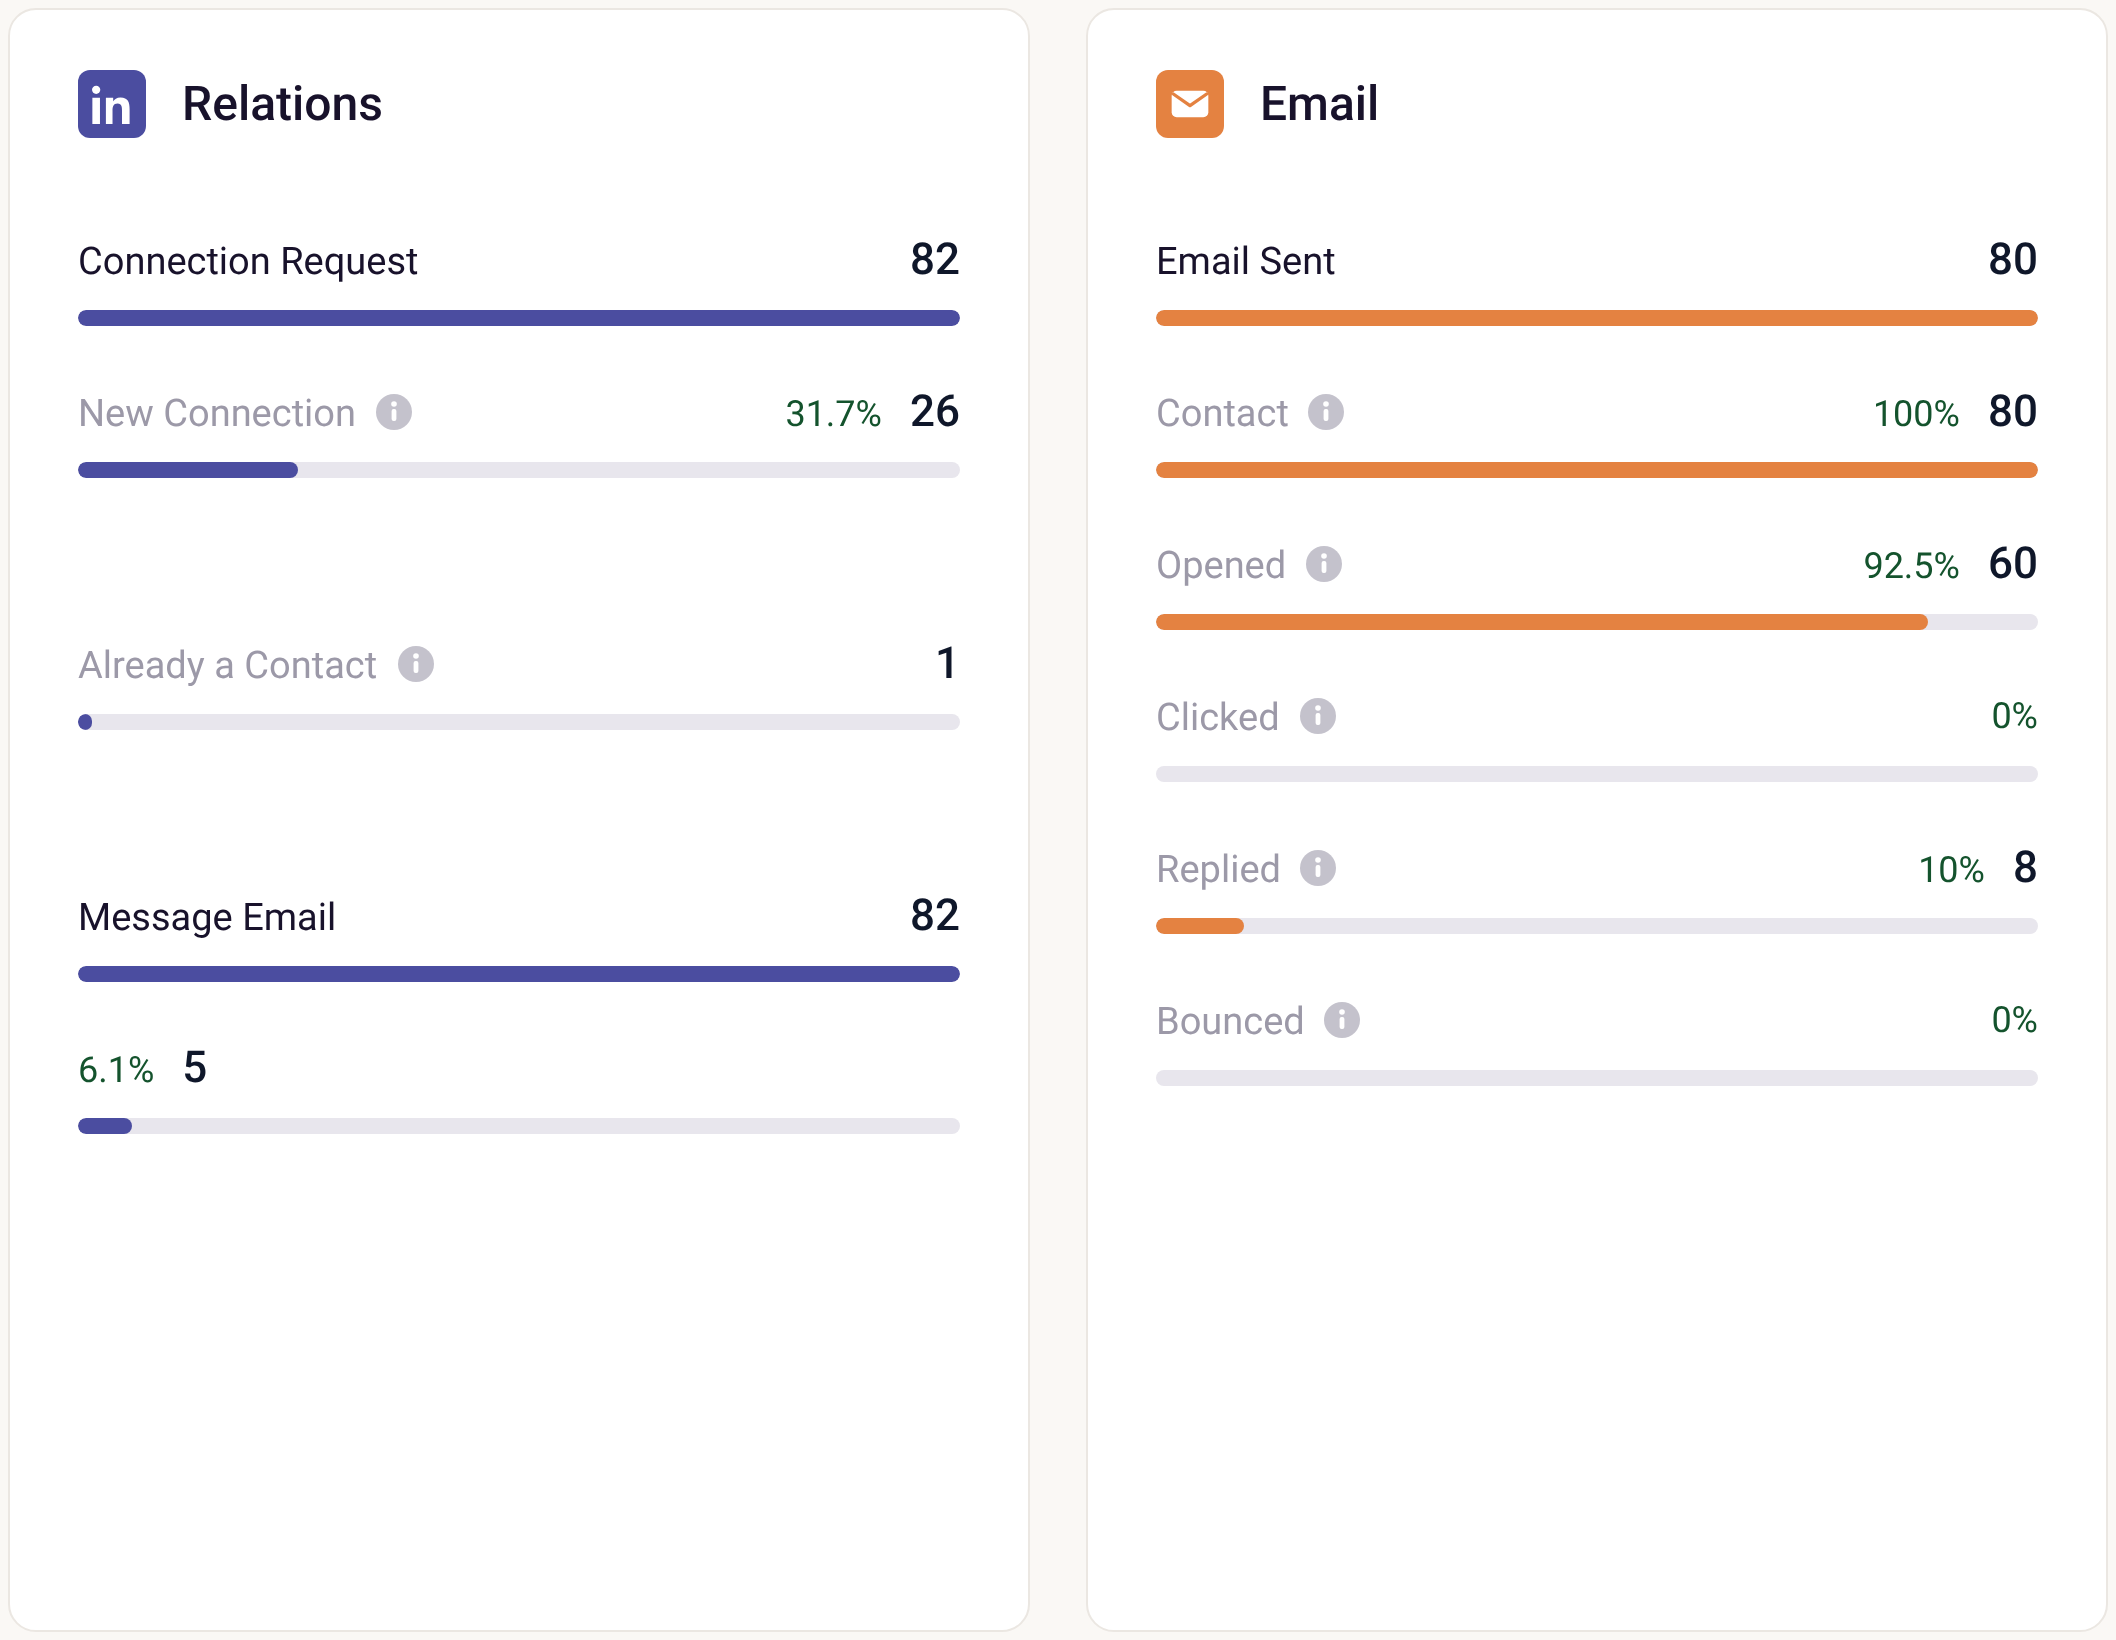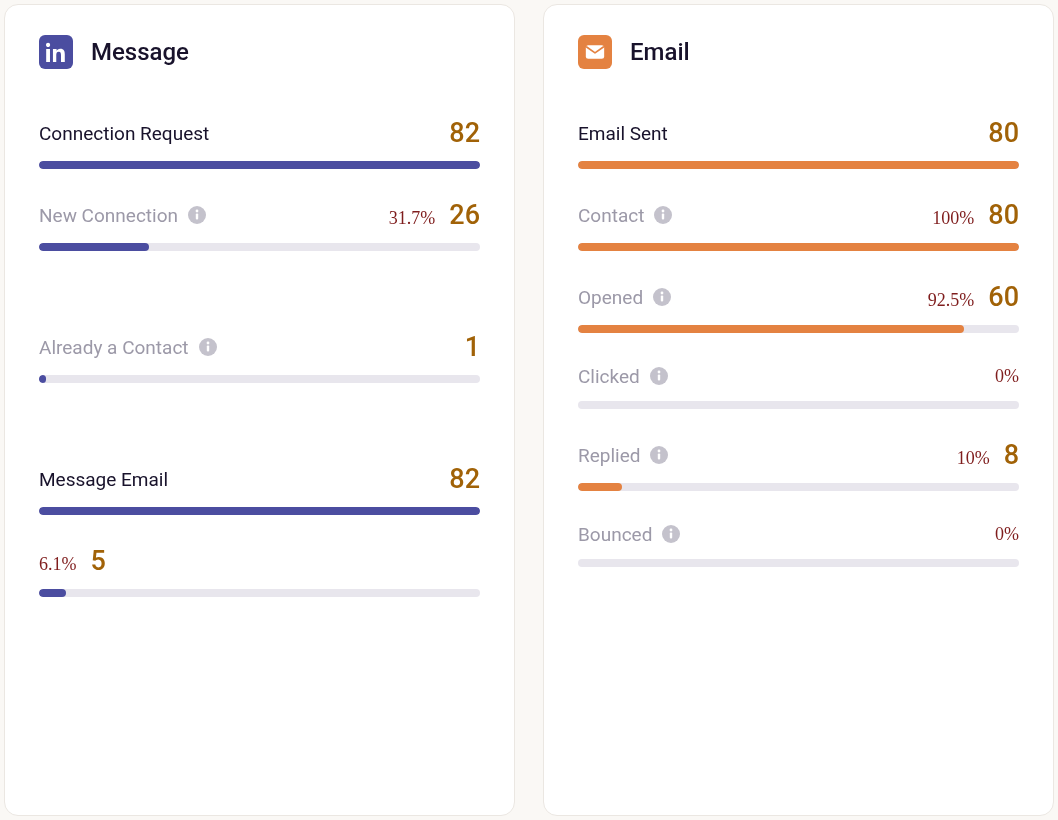--- a/index.html
+++ b/index.html
@@ -88,27 +88,26 @@
       width: 6px;
       height: 12px;
     }
     .metric-values {
       display: flex;
       align-items: baseline;
       gap: 14px;
     }
     .metric-percent {
       font-size: 18px;
-      color: #7f1d1d;
-      font-family: Liberation Serif, serif;
+      color: #14532d;
     }
     .metric-count {
-      font-size: 27px;
+      font-size: 22px;
       font-weight: 500;
-      color: #a16207;
+      color: #0f172a;
     }
     .progress-track {
       width: 100%;
       height: 8px;
       background: #e8e6ed;
       border-radius: 4px;
       overflow: hidden;
     }
     .progress-fill {
       height: 100%;
@@ -128,21 +127,21 @@
 </head>
 <body>
 
 <div class="card">
   <div class="card-header">
     <div class="icon-box icon-linkedin">
       <svg width="20" height="20" viewBox="0 0 24 24" fill="white">
           <path d="M4.98 3.5C4.98 4.88 3.87 6 2.5 6S0 4.88 0 3.5 1.12 1 2.5 1s2.48 1.12 2.48 2.5zM.22 8.25h4.56V24H.22V8.25zM8.34 8.25h4.37v2.15h.06c.61-1.15 2.1-2.37 4.32-2.37 4.62 0 5.47 3.04 5.47 7v8.97h-4.56v-7.95c0-1.9-.03-4.33-2.64-4.33-2.64 0-3.05 2.06-3.05 4.19V24H8.34V8.25z"></path>
         </svg>
     </div>
-    <div class="card-title">Message</div>
+    <div class="card-title">Relations</div>
   </div>
   <div id="linkedin-metrics">
       <div class="metric">
         <div class="metric-header">
           <div class="metric-label-wrap">
             <span class="metric-label">Connection Request</span>
           </div>
           <div class="metric-values">
             <span class="metric-count">82</span>
           </div>

